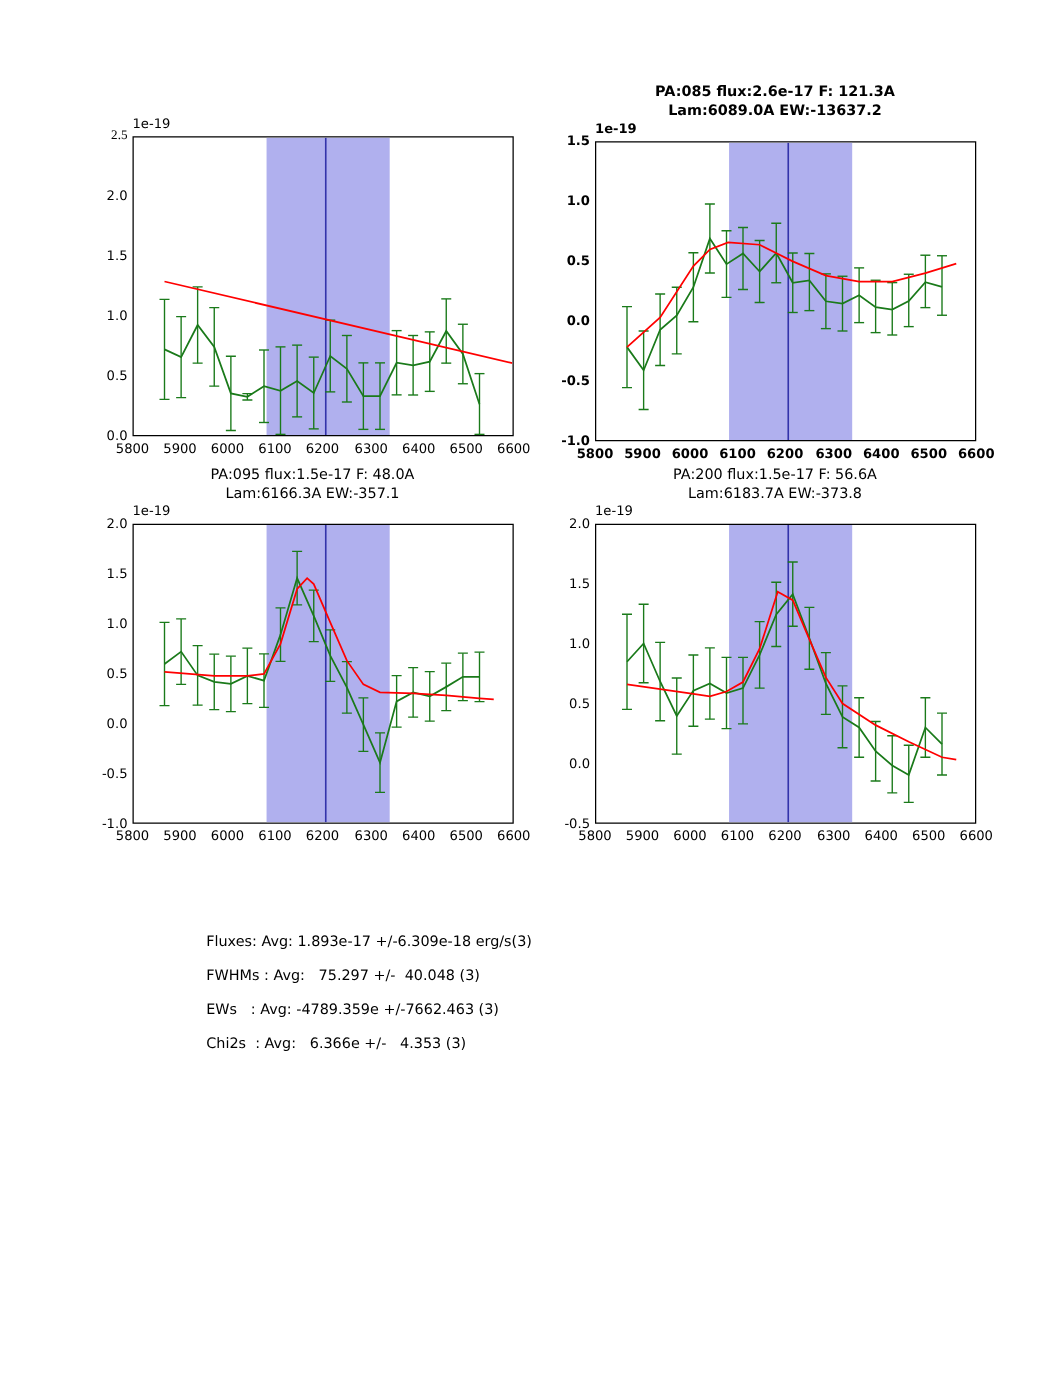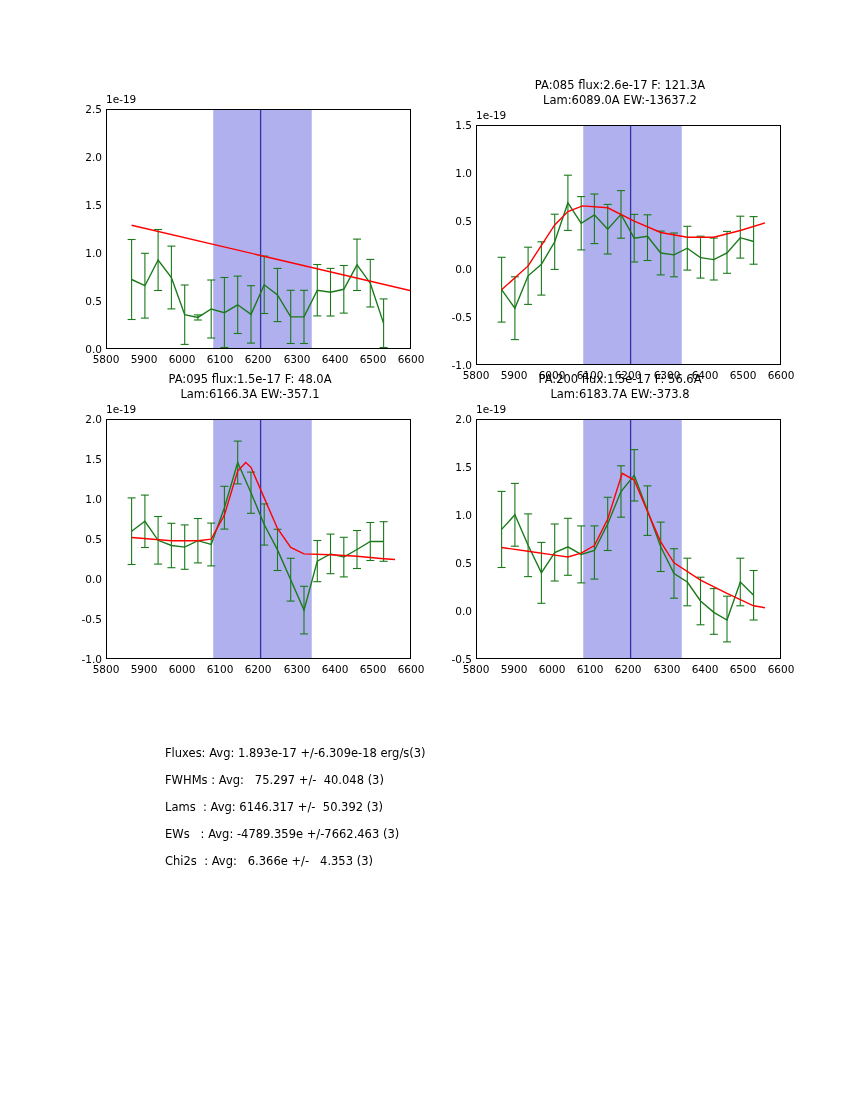--- a/index.html
+++ b/index.html
@@ -148,34 +148,34 @@
         <polyline fill="none" stroke="#1a7a1a" stroke-width="1.4" points="24.6,169.5 37.9,175.7 51.1,150.0 64.4,167.5 77.7,204.7 90.9,207.4 104.2,199.0 117.4,202.7 130.7,194.8 144.0,204.4 157.2,174.8 170.5,185.0 183.7,206.9 197.0,206.9 210.3,180.2 223.5,182.2 236.8,179.3 250.0,154.8 263.3,173.2 276.6,213.4"></polyline>
         <polyline fill="none" stroke="#ff0000" stroke-width="1.4" points="24.6,115.2 303,180.5"></polyline>
       </svg>
     </div>
 
     <div class="tick-y" style="left:-2px; top:264px; width:24px;">0.0</div>
     <div class="tick-y" style="left:-2px; top:216px; width:24px;">0.5</div>
     <div class="tick-y" style="left:-2px; top:168px; width:24px;">1.0</div>
     <div class="tick-y" style="left:-2px; top:120px; width:24px;">1.5</div>
     <div class="tick-y" style="left:-2px; top:72px; width:24px;">2.0</div>
-    <div class="tick-y" style="left:-2px; top:24px; width:24px;">2.5</div>
+    <div class="tick-y" style="left:-2px; top:24px; width:24px;font-family:Liberation Serif, serif;">2.5</div>
 
     <div class="tick-x" style="left:26px; top:268px;">5800</div>
     <div class="tick-x" style="left:64px; top:268px;">5900</div>
     <div class="tick-x" style="left:102px; top:268px;">6000</div>
     <div class="tick-x" style="left:140px; top:268px;">6100</div>
     <div class="tick-x" style="left:178px; top:268px;">6200</div>
     <div class="tick-x" style="left:217px; top:268px;">6300</div>
     <div class="tick-x" style="left:255px; top:268px;">6400</div>
     <div class="tick-x" style="left:293px; top:268px;">6500</div>
     <div class="tick-x" style="left:331px; top:268px;">6600</div>
   </div>
 
-  <div class="panel" style="left:450px; top:76px; width:340px; height:315px;">
+  <div class="panel" style="left:450px; top:64px; width:340px; height:315px;font-weight:bold;">
     <div class="panel-title" style="top:2px;">PA:085 flux:2.6e-17 F: 121.3A
 Lam:6089.0A EW:-13637.2</div>
     <div class="exp-label" style="left:26px; top:33px;">1e-19</div>
     <div class="plotbox" style="left:26px; top:49px; width:305px; height:240px;">
       <svg width="303" height="238" viewBox="0 0 303 238">
         <rect x="106.25" y="0" width="98.5" height="238" fill="#b0b0ee"></rect>
         <line x1="153.6" y1="0" x2="153.6" y2="238" stroke="#3333aa" stroke-width="1.3"></line>
         <g stroke="#1a7a1a" stroke-width="1.1">
           <line x1="24.6" y1="131.3" x2="24.6" y2="196.1"></line>
             <line x1="20.6" y1="131.3" x2="28.6" y2="131.3"></line>
@@ -438,18 +438,17 @@
     <div class="tick-x" style="left:178px; top:293px;">6200</div>
     <div class="tick-x" style="left:217px; top:293px;">6300</div>
     <div class="tick-x" style="left:255px; top:293px;">6400</div>
     <div class="tick-x" style="left:293px; top:293px;">6500</div>
     <div class="tick-x" style="left:331px; top:293px;">6600</div>
   </div>
 
   <div class="summary">
     <div>Fluxes: Avg: 1.893e-17 +/-6.309e-18 erg/s(3)</div>
     <div>FWHMs : Avg:   75.297 +/-  40.048 (3)</div>
-    <div>Lams  : Avg: 6146.317 +/-  50.392 (3)</div>
     <div>EWs   : Avg: -4789.359e +/-7662.463 (3)</div>
     <div>Chi2s  : Avg:   6.366e +/-   4.353 (3)</div>
   </div>
 
 </div>
 
 </body></html>

